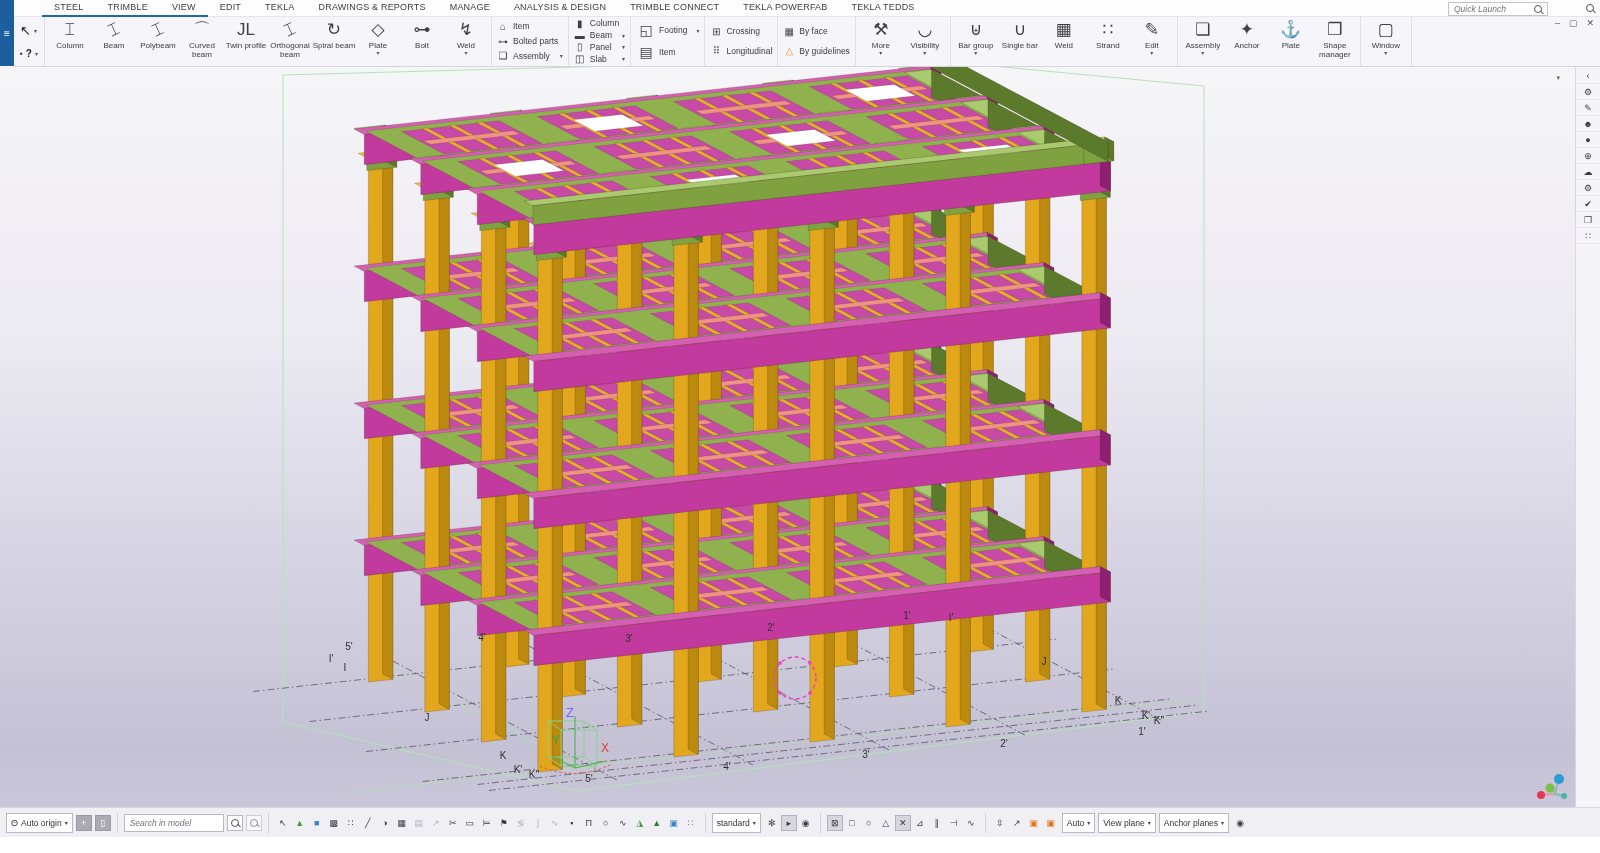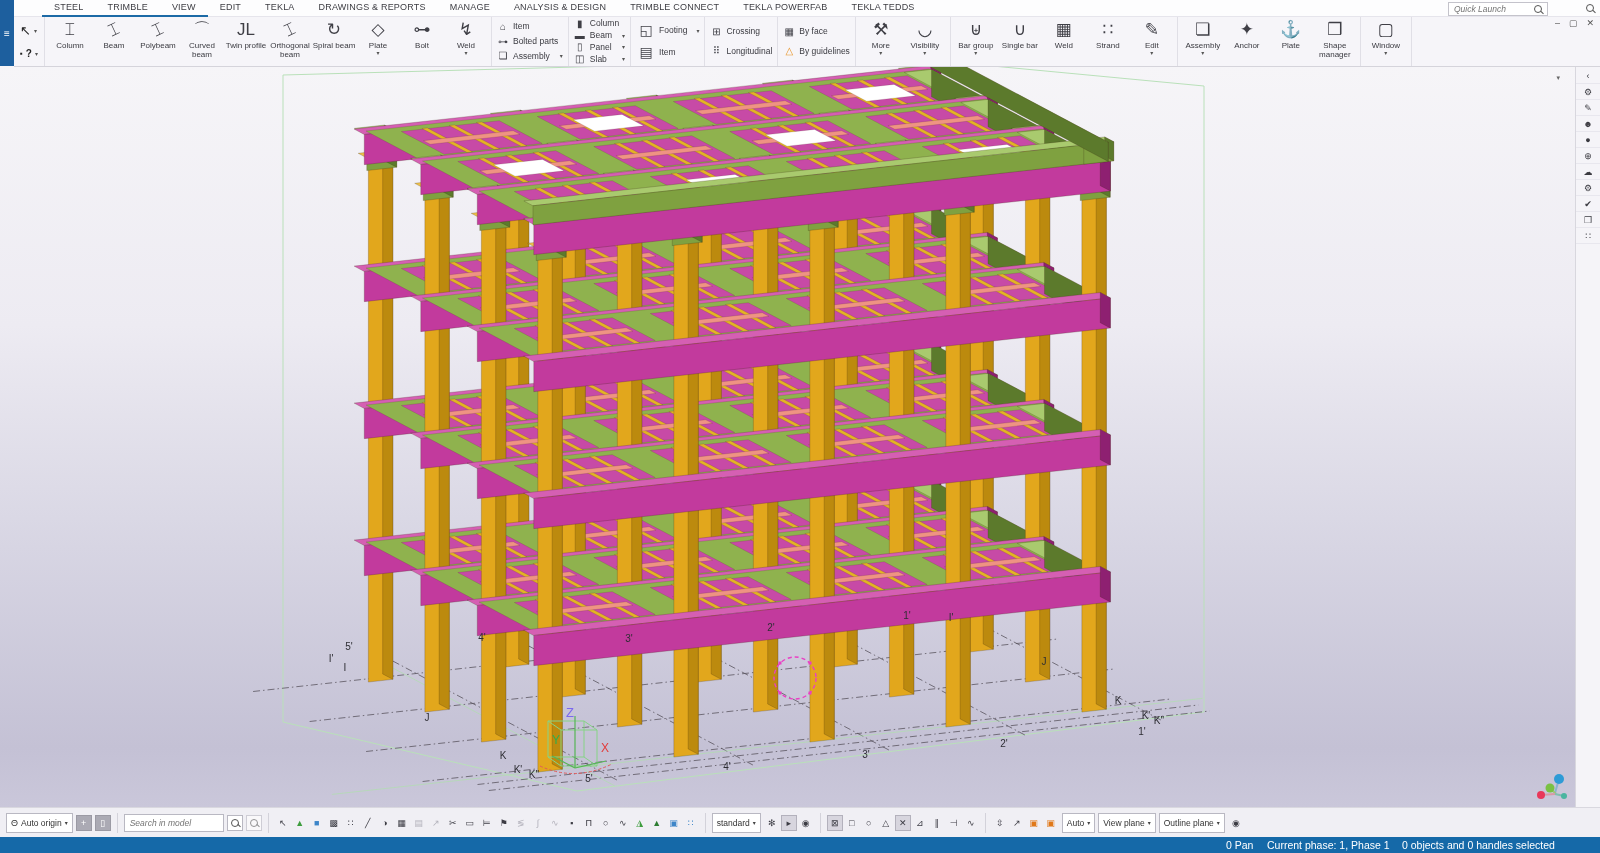--- a/index.html
+++ b/index.html
@@ -922,25 +922,20 @@
       </span>
     <div class="tbtn">
       <span>Auto</span>
       <span class="caret">▾</span>
     </div>
     <div class="tbtn">
       <span>View plane</span>
       <span class="caret">▾</span>
     </div>
     <div class="tbtn">
-      <span>Outline plane</span>
+      <span>Anchor planes</span>
       <span class="caret">▾</span>
     </div>
     <span class="sq">◉</span>
   </div>
 
-  <div class="statusbar">
-    <span style="left:1226px;">0 Pan</span>
-    <span style="left:1267px;">Current phase: 1, Phase 1</span>
-    <span style="left:1402px;">0 objects and 0 handles selected</span>
-  </div>
 
 </div>
 
 </body></html>

